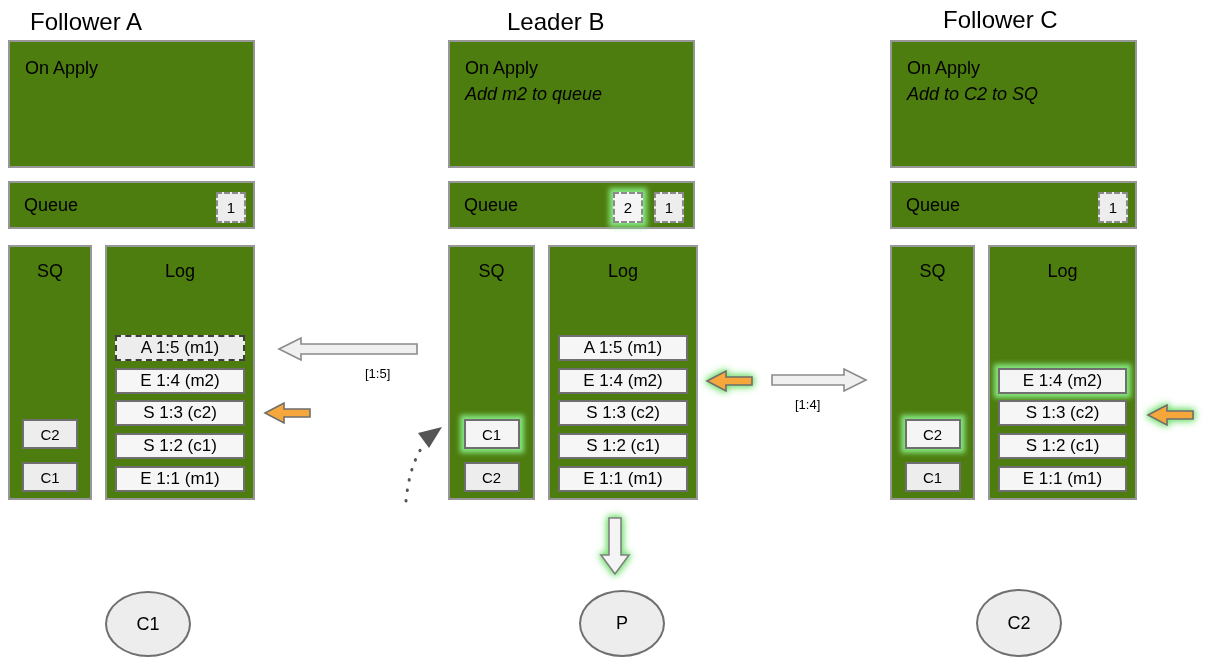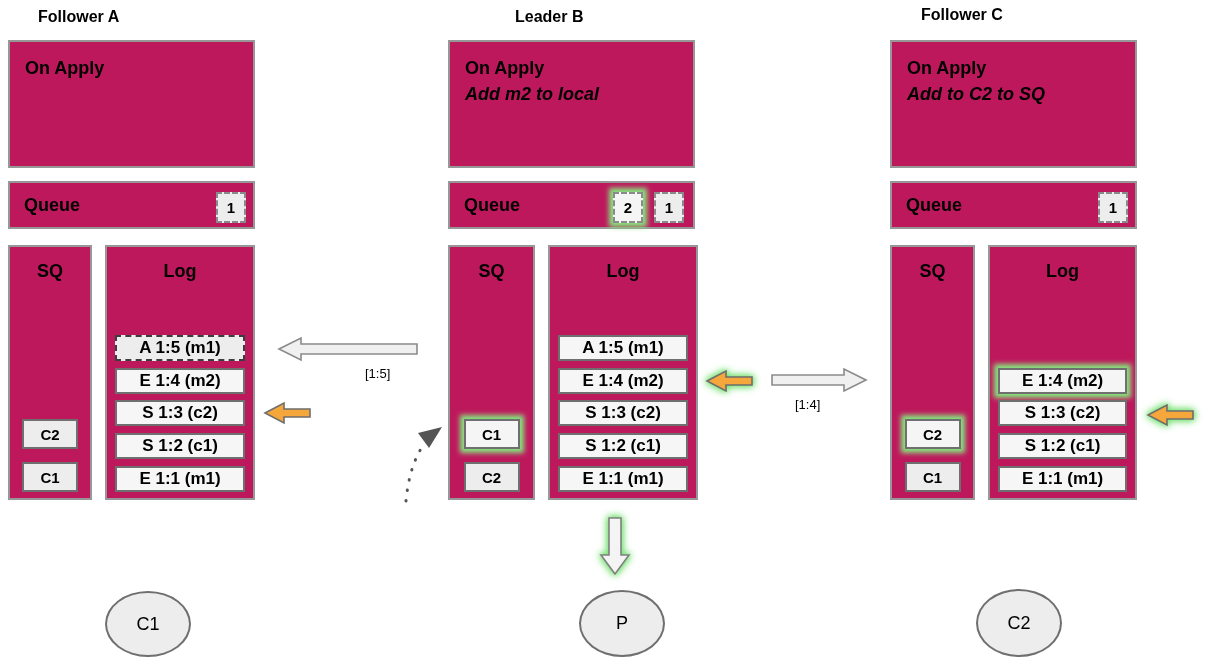--- a/index.html
+++ b/index.html
@@ -1,22 +1,22 @@
 <!DOCTYPE html>
 <html><head>
 <meta charset="utf-8">
 <style>
   * { margin:0; padding:0; box-sizing:border-box; }
   html,body { background:#ffffff; }
   body { font-family:"Liberation Sans", sans-serif; color:#000; }
   .canvas { position:relative; width:1208px; height:670px; background:#fff; overflow:hidden; }
 
-  .panel-title { position:absolute; font-size:16px; font-weight:bold; white-space:nowrap;margin-left:8px; }
+  .panel-title { position:absolute; font-size:24px; font-weight:normal; white-space:nowrap; }
 
-  .box { position:absolute; background:#be185d; border:2px solid #979797;font-weight:bold; }
+  .box { position:absolute; background:#4d7c0f; border:2px solid #979797; }
 
   .onapply { padding:13px 15px; font-size:18px; line-height:26px; }
   .oa-note { font-style:italic; }
   .q-label { position:absolute; left:14px; top:0; height:38px; line-height:44px; font-size:18px; }
   .chip { position:absolute; top:9px; width:30px; height:31px; border:2px dashed #8a8a8a;
           display:flex; align-items:center; justify-content:center; font-size:15px; background:#ededed; }
 
   .col-label { text-align:center; padding-top:14px; font-size:18px; }
 
   .sq-item { position:absolute; left:50%; transform:translateX(-50%); width:56px; height:30px;
@@ -67,21 +67,21 @@
     <div class="entry" style="top:121px">E 1:4 (m2)</div>
     <div class="entry" style="top:153px">S 1:3 (c2)</div>
     <div class="entry" style="top:186px">S 1:2 (c1)</div>
     <div class="entry" style="top:219px">E 1:1 (m1)</div>
   </div>
 
   <div class="panel-title" style="left:507px;top:8px">Leader B</div>
 
   <div class="box onapply" style="left:448px;top:40px;width:247px;height:128px">
     <div>On Apply</div>
-    <div class="oa-note">Add m2 to local</div>
+    <div class="oa-note">Add m2 to queue</div>
   </div>
 
   <div class="box" style="left:448px;top:181px;width:247px;height:48px">
     <span class="q-label">Queue</span>
     <span class="chip glow" style="left:163px">2</span>
     <span class="chip" style="left:204px">1</span>
   </div>
 
   <div class="box" style="left:448px;top:245px;width:87px;height:255px">
     <div class="col-label">SQ</div>
@@ -91,21 +91,21 @@
 
   <div class="box" style="left:548px;top:245px;width:150px;height:255px">
     <div class="col-label">Log</div>
     <div class="entry" style="top:88px">A 1:5 (m1)</div>
     <div class="entry" style="top:121px">E 1:4 (m2)</div>
     <div class="entry" style="top:153px">S 1:3 (c2)</div>
     <div class="entry" style="top:186px">S 1:2 (c1)</div>
     <div class="entry" style="top:219px">E 1:1 (m1)</div>
   </div>
 
-  <div class="panel-title" style="left:913px;top:6px">Follower C</div>
+  <div class="panel-title" style="left:943px;top:6px">Follower C</div>
 
   <div class="box onapply" style="left:890px;top:40px;width:247px;height:128px">
     <div>On Apply</div>
     <div class="oa-note">Add to C2 to SQ</div>
   </div>
 
   <div class="box" style="left:890px;top:181px;width:247px;height:48px">
     <span class="q-label">Queue</span>
     <span class="chip" style="left:206px">1</span>
   </div>

